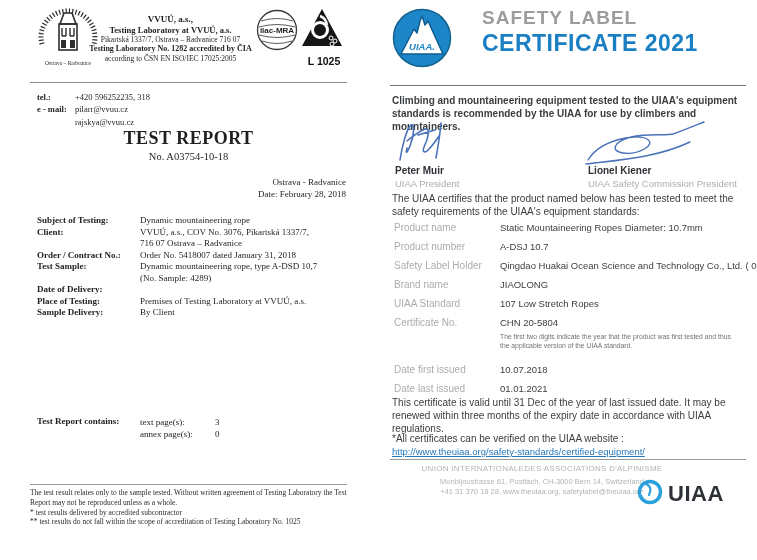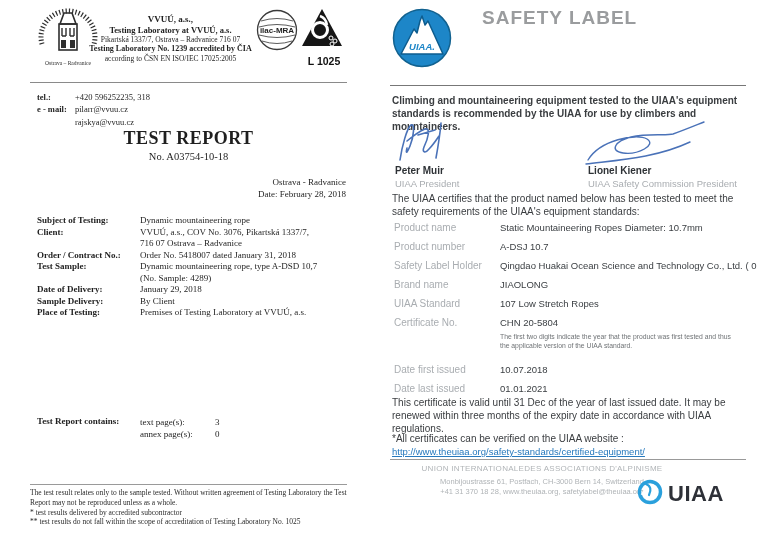--- a/index.html
+++ b/index.html
@@ -98,21 +98,21 @@
           <rect x="40" y="32" width="5" height="8" fill="#2e2e2e"></rect>
         </svg>
       </span>
       <div class="lp-logo-caption">Ostrava – Radvanice</div>
     </div>
 
     <div class="lp-head-text">
       <div class="lh1">VVUÚ, a.s.,</div>
       <div class="lh2">Testing Laboratory at VVUÚ, a.s.</div>
       <div class="lh3">Pikartská 1337/7, Ostrava – Radvanice 716 07</div>
-      <div class="lh4">Testing Laboratory No. 1239 accredited by ČIA</div>
+      <div class="lh4">Testing Laboratory No. 1282 accredited by ČIA</div>
       <div class="lh5">according to ČSN EN ISO/IEC 17025:2005</div>
     </div>
 
     <span class="lp-ilac">
       <svg width="42" height="42" viewBox="0 0 42 42">
         <circle cx="21" cy="21" r="19.5" fill="none" stroke="#3a3a3a" stroke-width="1.3"></circle>
         <path d="M5 12 Q21 7 37 12 M3 18 Q21 13 39 18 M3 26 Q21 31 39 26 M6 32 Q21 37 36 32" fill="none" stroke="#4a4a4a" stroke-width="0.9"></path>
         <text x="21" y="24" text-anchor="middle" font-size="8" font-weight="bold" font-family="Liberation Sans, sans-serif" fill="#1f1f1f">ilac-MRA</text>
       </svg>
     </span>
@@ -176,29 +176,28 @@
       </div>
       <div class="frow">
         <span class="flabel">Test Sample:</span>
         <span class="fvalue">
           <span style="display:block;">Dynamic mountaineering rope, type A-DSD 10,7</span>
           <span style="display:block;">(No. Sample: 4289)</span>
         </span>
       </div>
       <div class="frow">
         <span class="flabel">Date of Delivery:</span>
-        <span class="fvalue">January 29, 2018</span>
+      </div>
+      <div class="frow">
+        <span class="flabel">Place of Testing:</span>
+        <span class="fvalue">Premises of Testing Laboratory at VVUÚ, a.s.</span>
       </div>
       <div class="frow">
         <span class="flabel">Sample Delivery:</span>
         <span class="fvalue">By Client</span>
-      </div>
-      <div class="frow">
-        <span class="flabel">Place of Testing:</span>
-        <span class="fvalue">Premises of Testing Laboratory at VVUÚ, a.s.</span>
       </div>
     </div>
 
     <div class="lp-contains">
       <span class="clabel">Test Report contains:</span>
       <span class="cmid">
         <span style="display:block;">text page(s):</span>
         <span style="display:block;">annex page(s):</span>
       </span>
       <span class="cval">
@@ -220,20 +219,21 @@
     <div class="rp-header">
       <span>
         <svg width="60" height="60" viewBox="0 0 60 60">
           <circle cx="30" cy="30" r="28.5" fill="#1d86c8" stroke="#11618f" stroke-width="1.5"></circle>
           <path d="M9 46 L22 21 L25 25 L28 13 L30 8 L33 17 L36 13 L51 46 Z" fill="#ffffff" stroke="#0d5c8e" stroke-width="1.5" stroke-linejoin="round"></path>
           <text x="30" y="42" text-anchor="middle" font-size="9.5" font-weight="bold" font-style="italic" font-family="Liberation Sans, sans-serif" fill="#1d86c8">UIAA.</text>
         </svg>
       </span>
       <div class="rp-titles">
         <div class="rp-title1">SAFETY LABEL</div>
+        <div class="rp-title2">CERTIFICATE 2021</div>
       </div>
     </div>
 
     <div class="rp-rule1"></div>
 
     <div class="rp-statement">Climbing and mountaineering equipment tested to the UIAA's equipment standards is recommended by the UIAA for use by climbers and mountaineers.</div>
 
     <span class="sig-peter">
       <svg width="70" height="46" viewBox="0 0 70 46">
         <path d="M6 42 C8 28 13 10 17 7 C21 5 20 18 16 28 C14 33 11 38 13 30 M13 23 C19 18 26 13 31 11 C37 9 34 21 30 29 C28 34 31 36 35 31 C39 27 43 21 45 18 M24 17 L41 12 M47 5 C46 16 44 29 42 40" fill="none" stroke="#4a72b8" stroke-width="1.6" stroke-linecap="round"></path>

